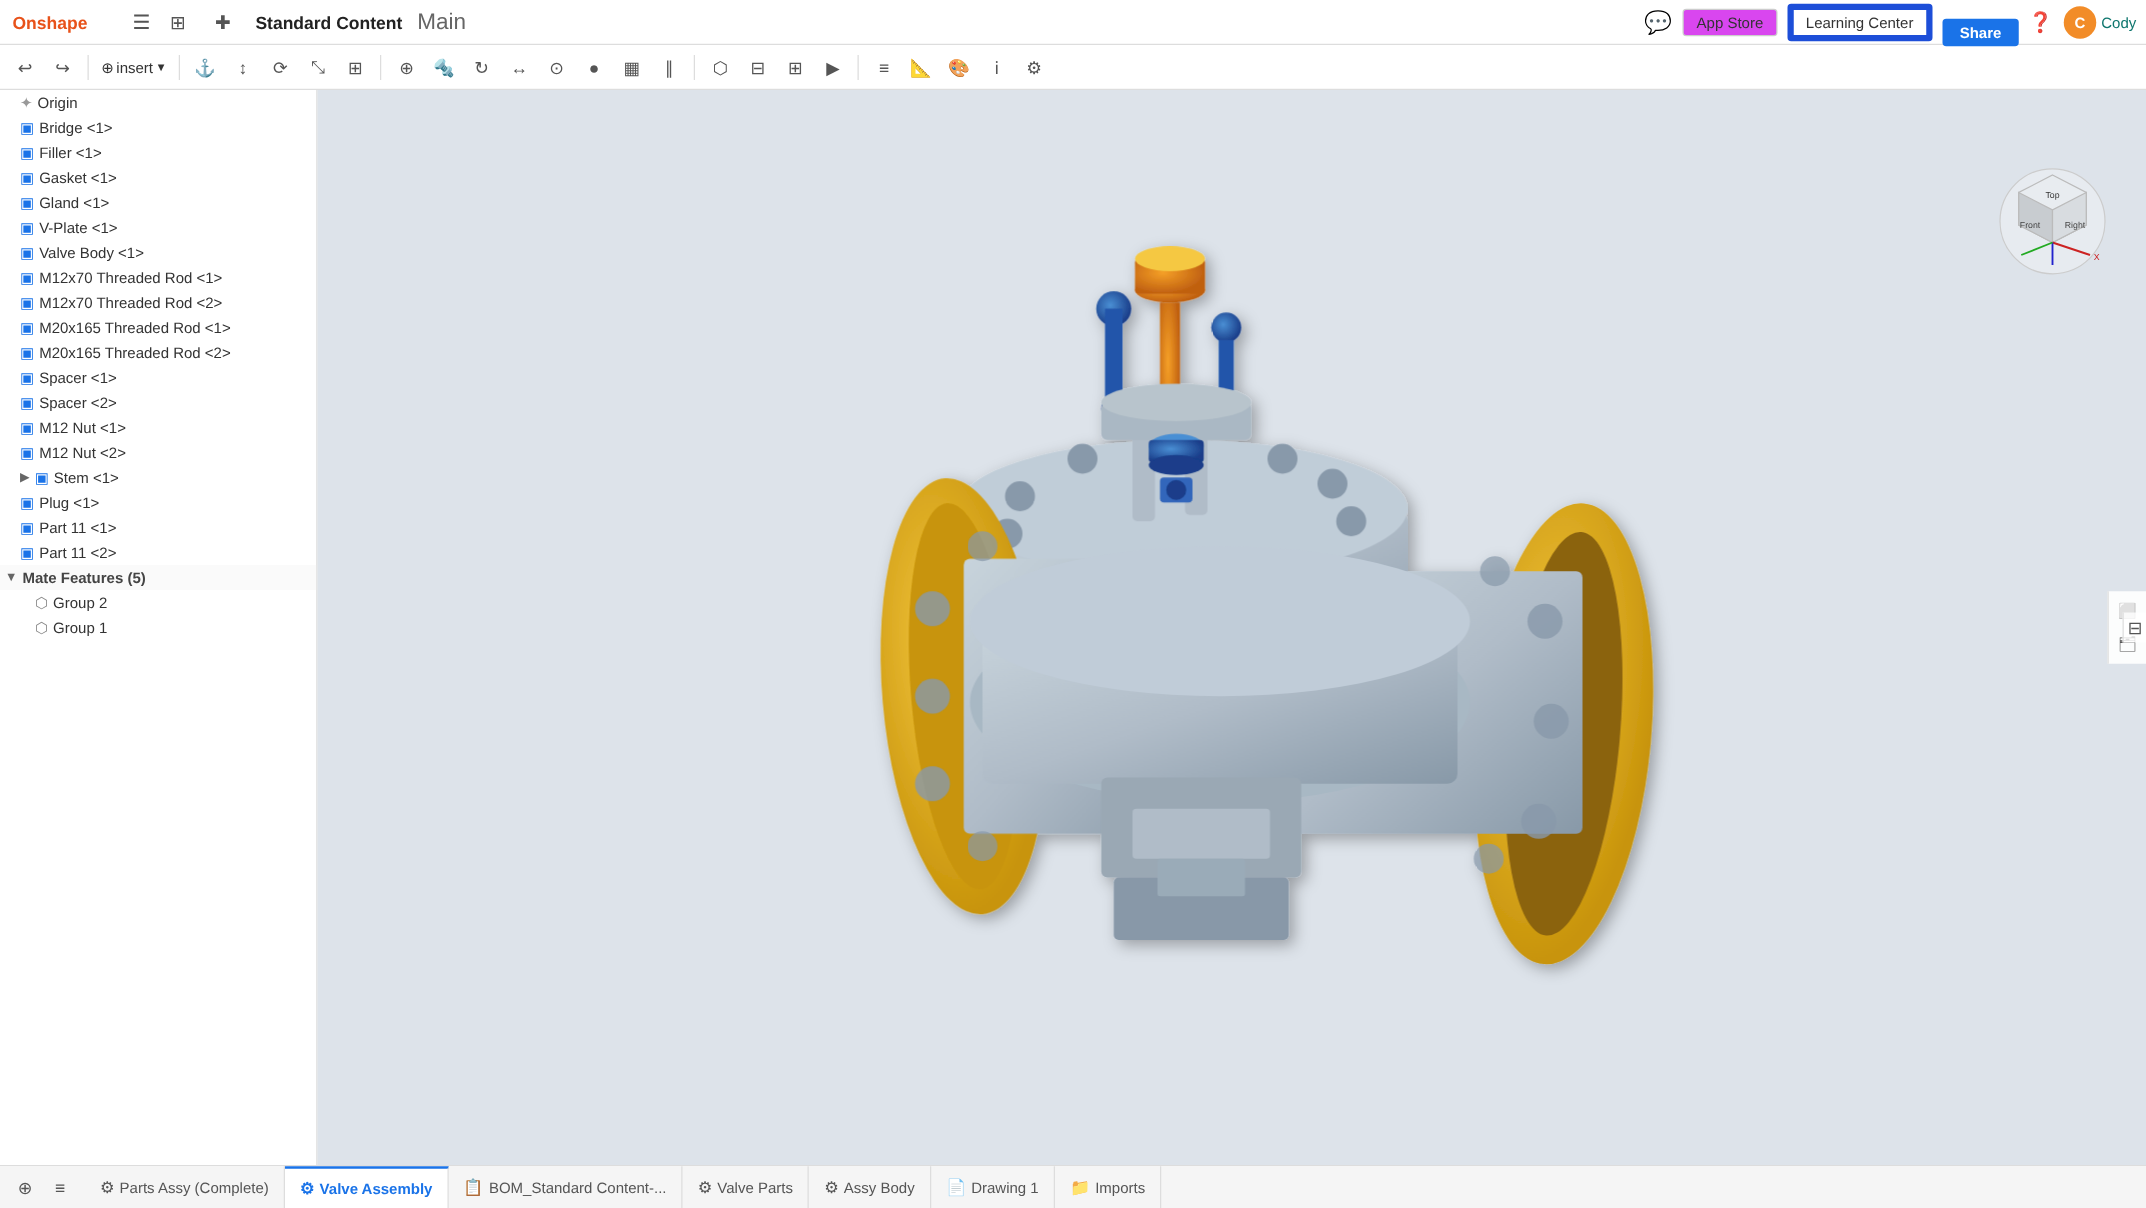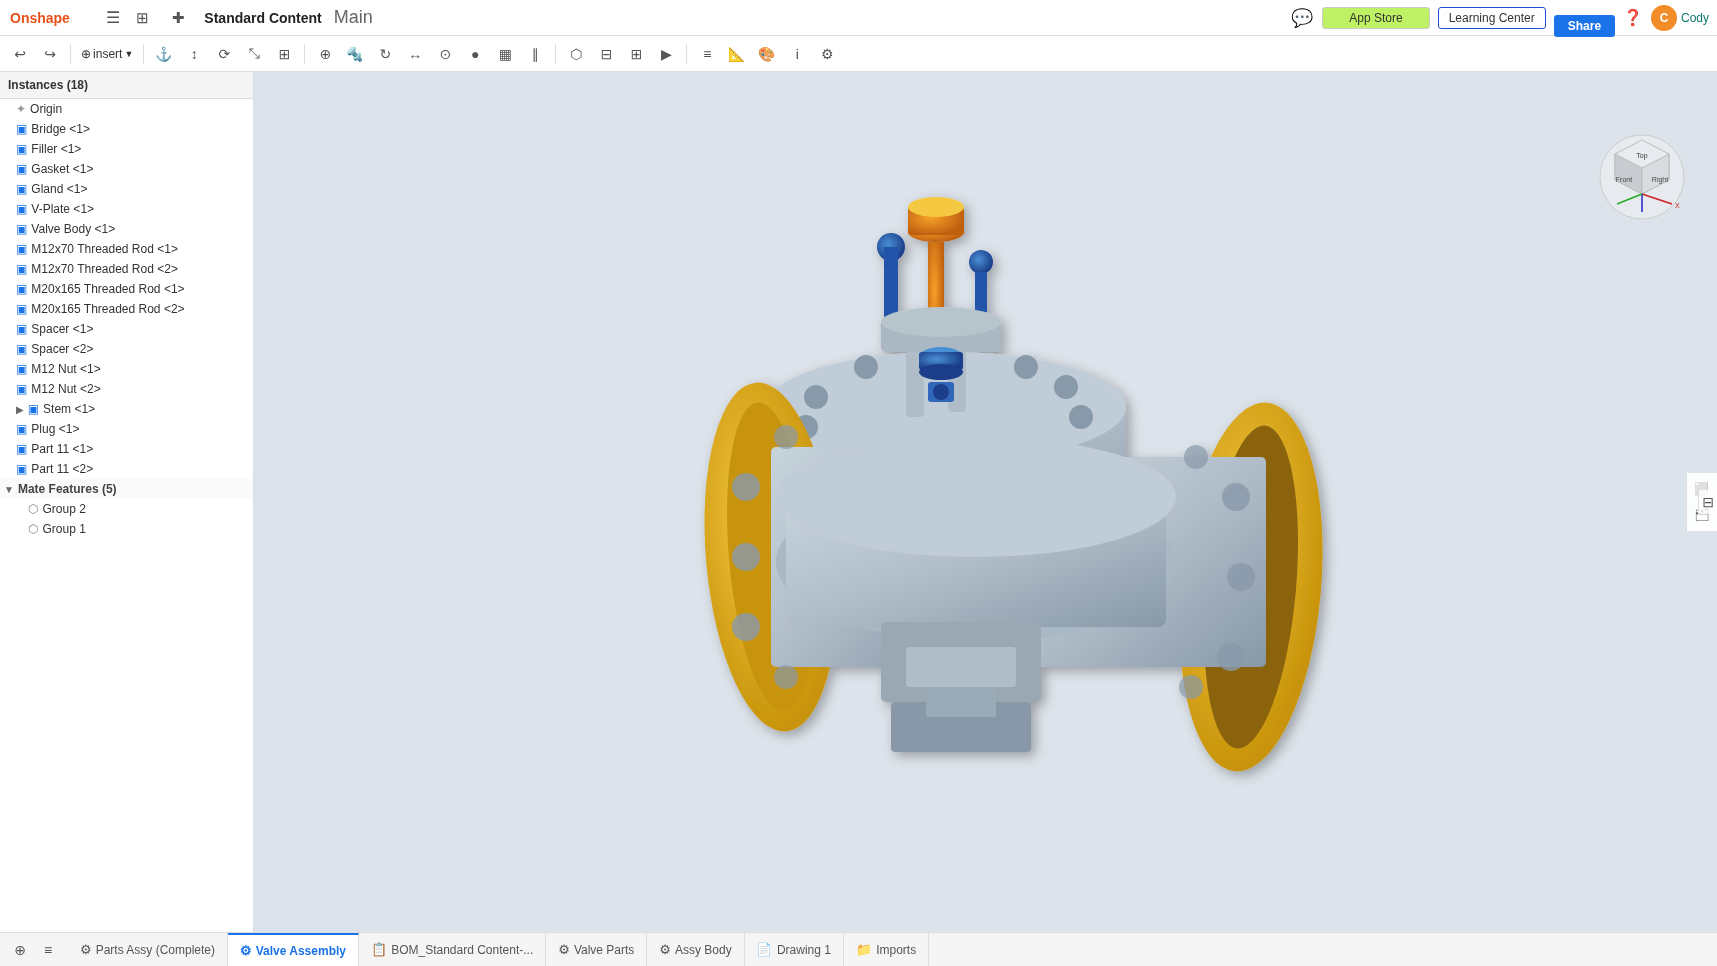--- a/index.html
+++ b/index.html
@@ -13,25 +13,25 @@
     }
     #topbar .logo { display: flex; align-items: center; gap: 4px; text-align: right; }
     #topbar .logo svg { width: 90px; height: 22px; }
     #topbar .hamburger { font-size: 16px; cursor: pointer; color: #555; }
     #topbar .doc-title { font-size: 14px; font-weight: 600; color: #222; margin-left: 4px; }
     #topbar .doc-tab { font-size: 18px; color: #666; margin-left: 4px; }
     #topbar .spacer { flex: 1; }
     #topbar .top-right { display: flex; align-items: center; gap: 8px; }
     #topbar .chat-icon { font-size: 18px; color: #555; cursor: pointer; }
     #topbar .btn-appstore {
-      border: 1px solid #ccc; background: #bef264; padding: 3px 26px;
+      border: 1px solid #ccc; background: #d946ef; padding: 3px 10px;
       border-radius: 3px; font-size: 12px; color: #333; cursor: pointer;
     }
     #topbar .btn-learning {
-      border: 1px solid #1d4ed8; background: #fff; padding: 3px 10px;
+      border: 5px solid #1d4ed8; background: #fff; padding: 3px 10px;
       border-radius: 3px; font-size: 12px; color: #333; cursor: pointer;
     }
     #topbar .btn-share {
       background: #1a73e8; color: #fff; border: none;
       padding: 4px 14px; border-radius: 3px; font-size: 12px; cursor: pointer; font-weight: 600; margin-top: 16px;
     }
     #topbar .help-icon { font-size: 18px; color: #555; cursor: pointer; }
     #topbar .user-avatar { display: flex; align-items: center; gap: 4px; cursor: pointer; }
     #topbar .avatar-circle {
       width: 26px; height: 26px; border-radius: 50%;
@@ -192,23 +192,20 @@
   <button class="toolbar-btn" title="BOM">≡</button>
   <button class="toolbar-btn" title="Measure">📐</button>
   <button class="toolbar-btn" title="Display States">🎨</button>
   <button class="toolbar-btn" title="Properties">ℹ</button>
   <button class="toolbar-btn" title="Debug">⚙</button>
 </div>
 
 <div id="main">
 
   <div id="sidebar">
-    <div id="sidebar-header">
-      <span>Instances (18)</span>
-    </div>
 
     <div class="tree-item">
       <span class="item-icon gray">✦</span>
       <span>Origin</span>
     </div>
     <div class="tree-item">
       <span class="item-icon blue">▣</span>
       <span>Bridge &lt;1&gt;</span>
     </div>
     <div class="tree-item">

